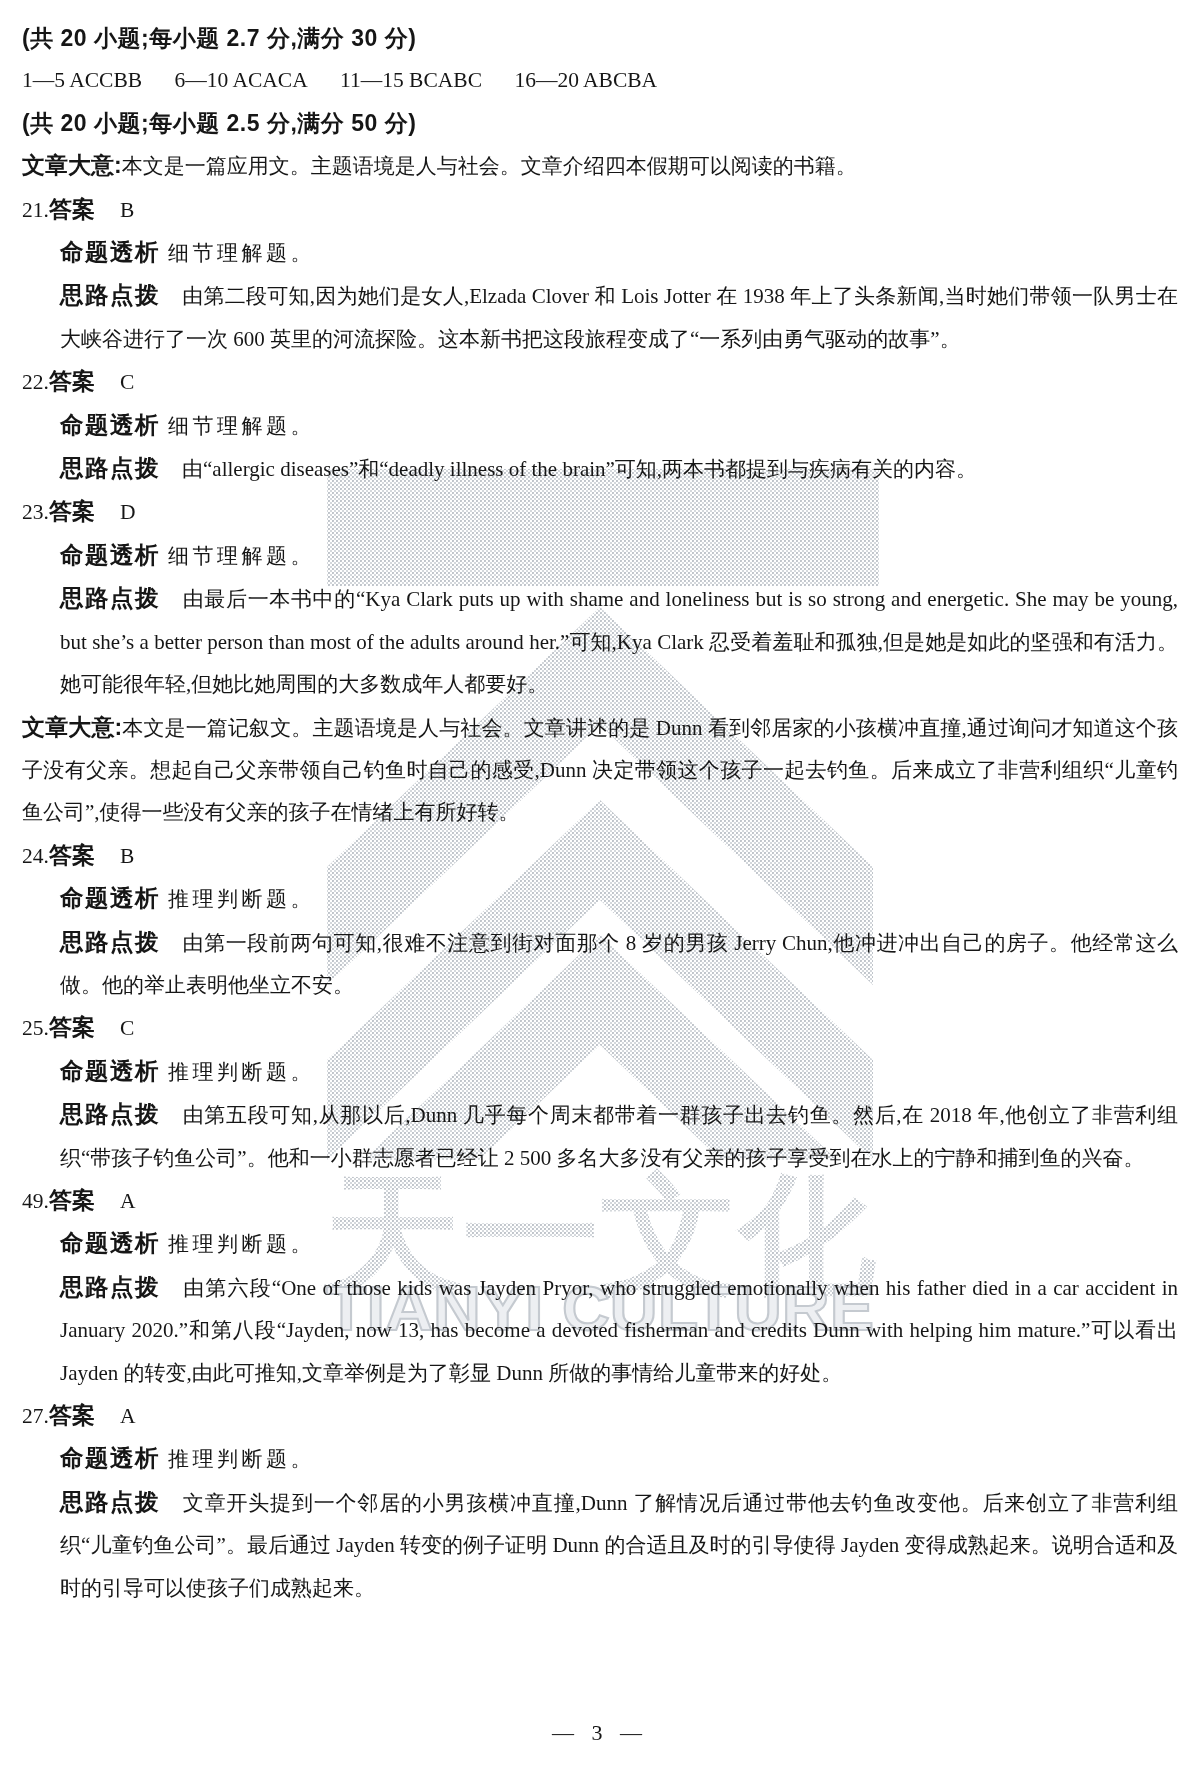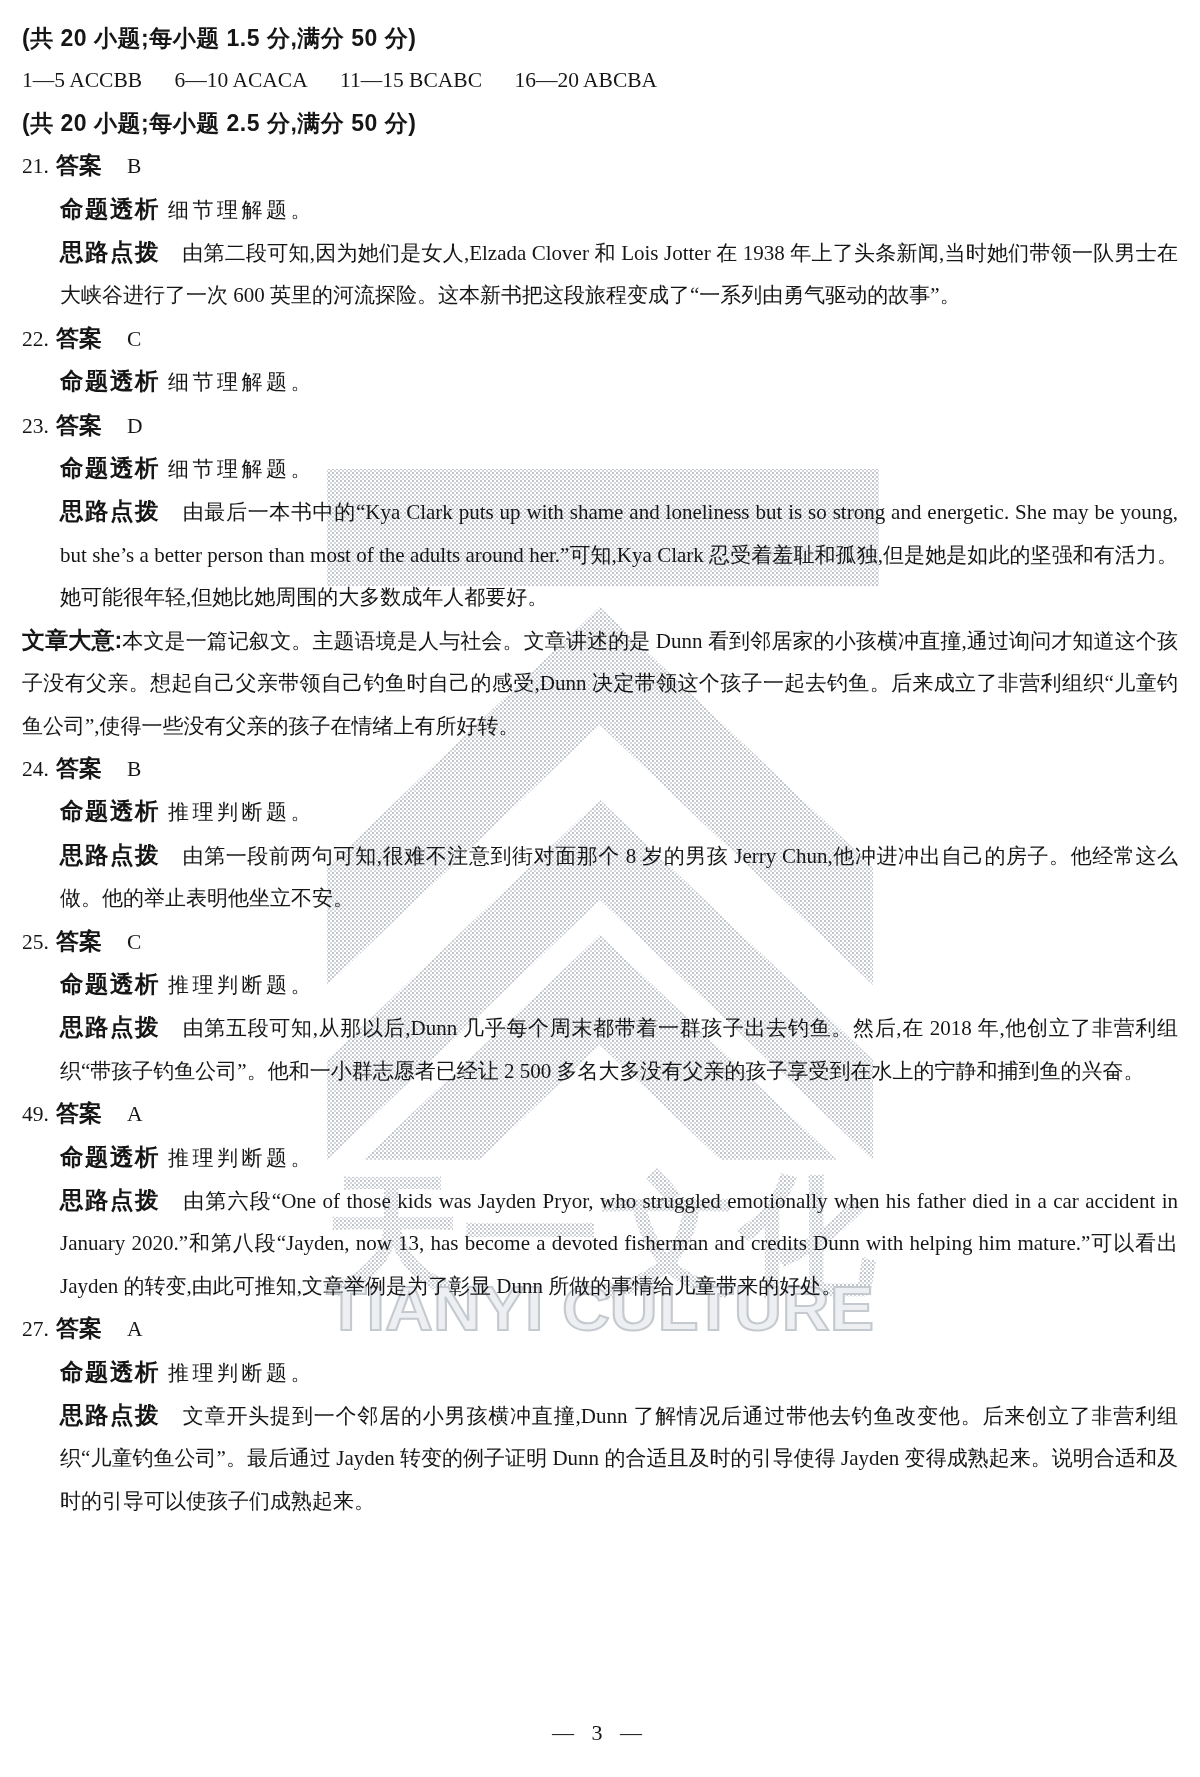--- a/index.html
+++ b/index.html
@@ -25,21 +25,21 @@
   .sum-lbl{
     font-family:"Liberation Sans","DejaVu Sans",sans-serif;
     font-weight:700;font-size:23px;
   }
   .ans-row .qnum{font-size:21.5px;text-align:right;}
   .lbl{
     font-family:"Liberation Sans","DejaVu Sans",sans-serif;
     font-weight:700;font-size:23px;
   }
   .lbl4{font-size:23.5px;letter-spacing:1.5px;}
-  .ans-lbl{margin-left:7px;}
+  .ans-lbl{}
   .ansletter{margin-left:25px;font-size:21.5px;}
   .lbl-row{margin-left:38px;}
   .qtype{margin-left:8px;letter-spacing:3.5px;}
   .tips{
     margin-left:38px;
     text-align:justify;text-justify:inter-character;
   }
   .tips .lbl-inline{display:inline-block;margin-right:22px;}
   .pageno{
     position:absolute;left:0;top:1712px;width:1200px;z-index:1;
@@ -66,41 +66,43 @@
     <polygon points="600,800 873,1060 873,1160 600,900 327,1160 327,1060" fill="url(#wm-dots)"></polygon>
     <polygon points="600,935 837,1160 721,1160 600,1045 479,1160 363,1160" fill="url(#wm-dots)"></polygon>
 
     <text x="600" y="1280" text-anchor="middle" textLength="552" lengthAdjust="spacingAndGlyphs" font-family="Liberation Sans, DejaVu Sans, sans-serif" font-weight="700" font-size="130" fill="url(#wm-dots)">天一文化</text>
 
     <text x="600" y="1330" text-anchor="middle" textLength="548" lengthAdjust="spacingAndGlyphs" font-family="Liberation Sans, DejaVu Sans, sans-serif" font-weight="700" font-size="63" fill="#edeff2" stroke="#c5cad0" stroke-width="2">TIANYI CULTURE</text>
   </svg>
 
   <div class="content">
 
-    <p class="hdr">(共 20 小题;每小题 1.5 分,满分 50 分)</p>
+    <p class="hdr">(共 20 小题;每小题 2.7 分,满分 30 分)</p>
 
     <p class="anskey">
       <span class="grp">1—5 ACCBB</span>
       <span class="grp">6—10 ACACA</span>
       <span class="grp">11—15 BCABC</span>
       <span class="grp">16—20 ABCBA</span>
     </p>
 
     <p class="hdr">(共 20 小题;每小题 2.5 分,满分 50 分)</p>
 
+    <p class="summary"><span class="sum-lbl">文章大意:</span><span>本文是一篇应用文。主题语境是人与社会。文章介绍四本假期可以阅读的书籍。</span></p>
 
     <div>
       <p class="ans-row"><span class="qnum">21.</span><span class="lbl ans-lbl">答案</span><span class="ansletter">B</span></p>
       <p class="lbl-row"><span class="lbl lbl4">命题透析</span><span class="qtype">细节理解题。</span></p>
       <p class="tips"><span class="lbl lbl4 lbl-inline">思路点拨</span><span>由第二段可知,因为她们是女人,Elzada Clover 和 Lois Jotter 在 1938 年上了头条新闻,当时她们带领一队男士在大峡谷进行了一次 600 英里的河流探险。这本新书把这段旅程变成了“一系列由勇气驱动的故事”。</span></p>
     </div>
 
     <div>
       <p class="ans-row"><span class="qnum">22.</span><span class="lbl ans-lbl">答案</span><span class="ansletter">C</span></p>
       <p class="lbl-row"><span class="lbl lbl4">命题透析</span><span class="qtype">细节理解题。</span></p>
+      <p class="tips"><span class="lbl lbl4 lbl-inline">思路点拨</span><span>由“allergic diseases”和“deadly illness of the brain”可知,两本书都提到与疾病有关的内容。</span></p>
     </div>
 
     <div>
       <p class="ans-row"><span class="qnum">23.</span><span class="lbl ans-lbl">答案</span><span class="ansletter">D</span></p>
       <p class="lbl-row"><span class="lbl lbl4">命题透析</span><span class="qtype">细节理解题。</span></p>
       <p class="tips"><span class="lbl lbl4 lbl-inline">思路点拨</span><span>由最后一本书中的“Kya Clark puts up with shame and loneliness but is so strong and energetic. She may be young, but she’s a better person than most of the adults around her.”可知,Kya Clark 忍受着羞耻和孤独,但是她是如此的坚强和有活力。她可能很年轻,但她比她周围的大多数成年人都要好。</span></p>
     </div>
 
     <p class="summary"><span class="sum-lbl">文章大意:</span><span>本文是一篇记叙文。主题语境是人与社会。文章讲述的是 Dunn 看到邻居家的小孩横冲直撞,通过询问才知道这个孩子没有父亲。想起自己父亲带领自己钓鱼时自己的感受,Dunn 决定带领这个孩子一起去钓鱼。后来成立了非营利组织“儿童钓鱼公司”,使得一些没有父亲的孩子在情绪上有所好转。</span></p>
 

